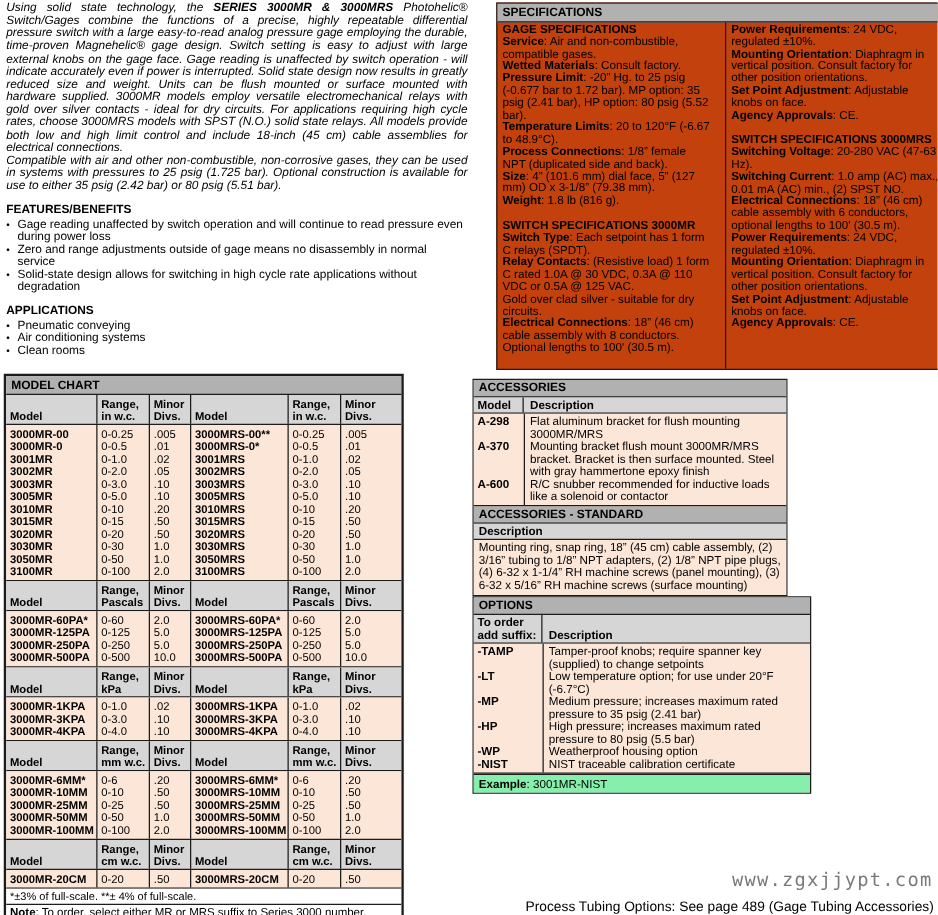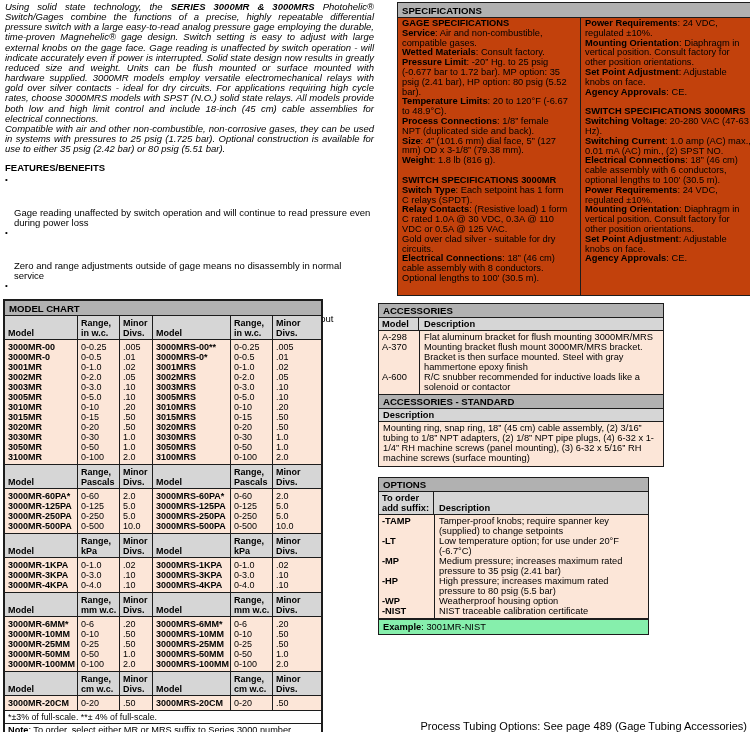--- a/index.html
+++ b/index.html
@@ -5,21 +5,21 @@
   html,body{margin:0;padding:0;}
   body{font-family:"Liberation Sans",sans-serif;color:#000;}
   .page{position:relative;width:750px;height:732px;background:#ffffff;overflow:hidden;}
 
   
   .intro{position:absolute;left:5px;top:2px;width:369px;font-size:9.5px;line-height:10.15px;}
   .para{margin:0;text-align:justify;font-style:italic;}
   .h{font-weight:bold;margin-top:9px;margin-bottom:1px;}
   .bullet{display:flex;}
   .dot{width:9px;flex-shrink:0;font-size:8px;}
-  .btxt{flex:1;margin-top:33px;}
+  .btxt{flex:1;}
 
   
   .bar{background:#b1b1b1;border-bottom:1px solid #1c1c1c;font-weight:bold;font-size:9.6px;padding:2px 4px 1px;}
 
   
   .model-chart{position:absolute;left:3px;top:299px;width:320px;border:2px solid #1c1c1c;font-size:9px;background:#fff;box-sizing:border-box;}
   .mc-row{display:grid;grid-template-columns:72px 42px 33px 78px 42px 1fr;}
   .mc-head{background:#d6d6d6;font-weight:bold;border-bottom:1px solid #1c1c1c;}
   .mc-hcell{display:flex;flex-direction:column;justify-content:flex-end;padding:2px 0 1px 3px;border-left:1px solid #1c1c1c;line-height:10px;}
   .mc-hcell:first-child{border-left:none;}
@@ -32,28 +32,28 @@
 
   
   .specs{position:absolute;left:397px;top:2px;width:368px;height:294px;border:1.5px solid #1c1c1c;box-sizing:border-box;background:#c2410c;}
   .specs-cols{display:flex;align-items:stretch;height:calc(100% - 15px);}
   .spec-col{width:50%;box-sizing:border-box;padding:1px 11px 0 4px;font-size:9.3px;line-height:9.8px;overflow:hidden;}
   .spec-col.first{border-right:1px solid #1c1c1c;}
   .spec-h{font-weight:bold;}
   .gap{margin-top:10px;}
 
   
-  .acc{position:absolute;left:378px;top:303px;width:286px;border:1.5px solid #1c1c1c;font-size:9.3px;line-height:10px;background:#fff;box-sizing:border-box;}
+  .acc{position:absolute;left:378px;top:303px;width:252px;border:1.5px solid #1c1c1c;font-size:9.3px;line-height:10px;background:#fff;box-sizing:border-box;}
   .split-head{display:flex;background:#d6d6d6;border-bottom:1px solid #1c1c1c;font-weight:bold;}
   .acc .hm{width:40px;box-sizing:border-box;padding:1px 3px;border-right:1px solid #1c1c1c;}
   .acc .hd{flex:1;padding:1px 5px;}
   .rows-block{position:relative;background:#fce6d8;border-bottom:1px solid #1c1c1c;padding:1px 0 2px;}
   .acc .rows-block::before{content:"";position:absolute;left:40px;top:0;bottom:0;width:1px;background:#1c1c1c;}
   .flex-row{display:flex;}
-  .acc .cm{width:40px;box-sizing:border-box;padding:0 3px;font-weight:normal;flex-shrink:0;}
+  .acc .cm{width:40px;box-sizing:border-box;padding:0 3px;font-weight:bold;flex-shrink:0;}
   .acc .cd{flex:1;padding:0 5px;}
   .acc-head2{background:#d6d6d6;border-bottom:1px solid #1c1c1c;font-weight:bold;padding:1px 4px;}
   .acc-std{background:#fce6d8;padding:1px 4px 3px;}
 
   
   .opt{position:absolute;left:378px;top:477px;width:271px;border:1.5px solid #1c1c1c;font-size:9.3px;line-height:10px;background:#fff;box-sizing:border-box;}
   .opt .hm{width:55px;box-sizing:border-box;padding:1px 3px;border-right:1px solid #1c1c1c;}
   .opt .hd{flex:1;padding:1px 5px;display:flex;align-items:flex-end;}
   .opt .rows-block::before{content:"";position:absolute;left:55px;top:0;bottom:0;width:1px;background:#1c1c1c;}
   .opt .cm{width:55px;box-sizing:border-box;padding:0 3px;font-weight:bold;flex-shrink:0;}
@@ -554,15 +554,16 @@
           <div class="cd">Weatherproof housing option</div>
         </div>
         <div class="flex-row">
           <div class="cm">-NIST</div>
           <div class="cd">NIST traceable calibration certificate</div>
         </div>
       </div>
     <div class="opt-example"><b>Example</b><span>: 3001MR-NIST</span></div>
   </div>
 
+  <div class="watermark">www.zgxjjypt.com</div>
   <div class="footer-note">Process Tubing Options: See page 489 (Gage Tubing Accessories)</div>
 
 </div>
 
 </body></html>

